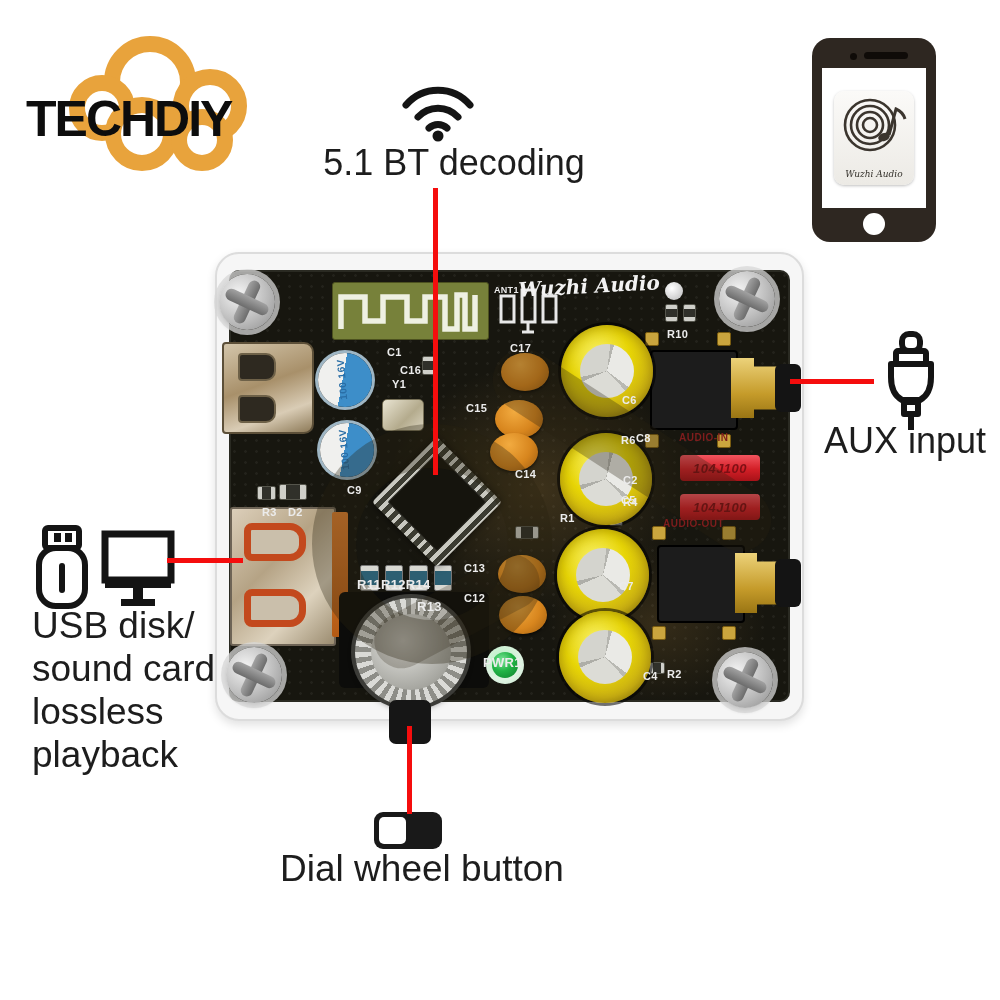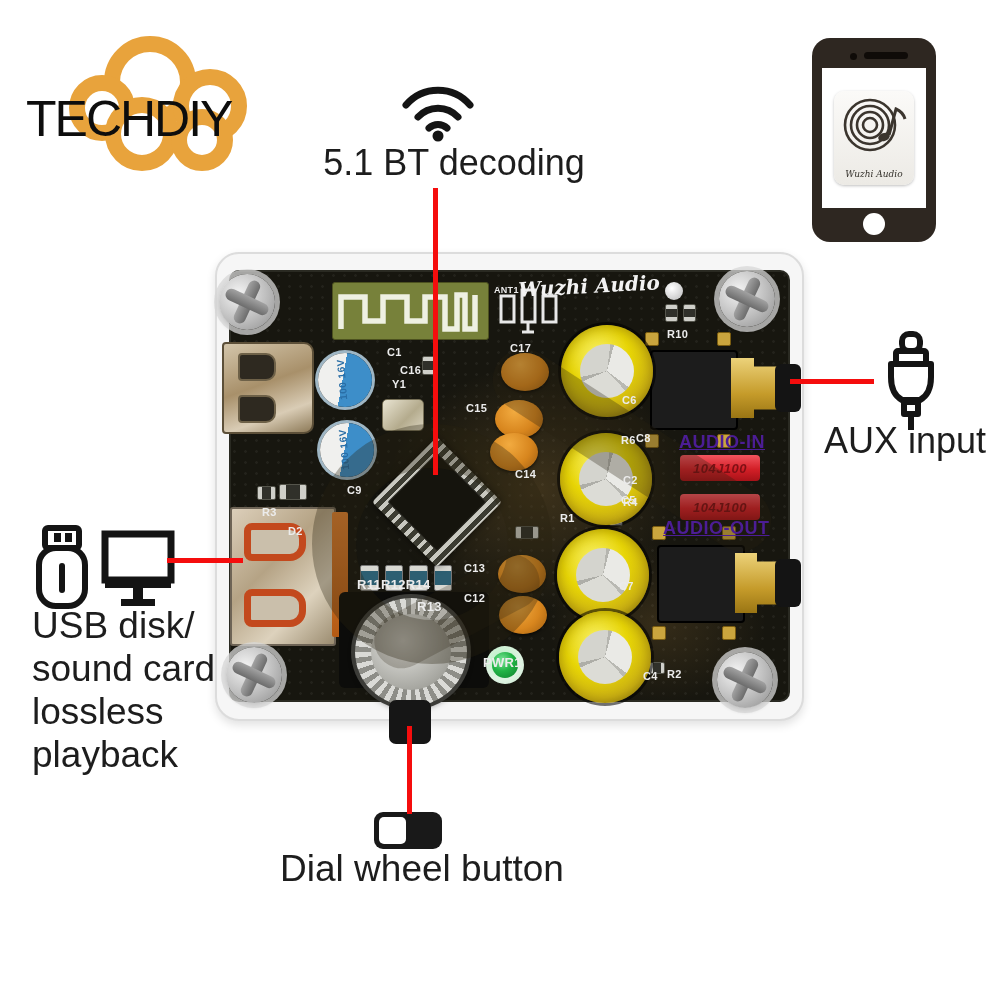--- a/index.html
+++ b/index.html
@@ -6,21 +6,21 @@
   .stage{position:relative;width:1000px;height:1000px;background:#fff;overflow:hidden;
          font-family:"Liberation Sans",sans-serif;color:#1d1d1d;}
   .abs{position:absolute;}
 
   
   .ann-label{position:absolute;font-size:36px;font-weight:400;color:#1d1d1d;text-align:center;}
   .red-line{position:absolute;background:#f50d0d;z-index:60;}
 
   
   .logo{position:absolute;left:18px;top:30px;width:260px;height:150px;}
-  .logo-text{position:absolute;left:8px;top:60px;width:250px;font-size:50px;font-weight:400;
+  .logo-text{position:absolute;left:8px;top:60px;width:250px;font-size:50px;font-weight:700;
              letter-spacing:-2px;color:#0d0d0d;z-index:2;}
 
   
   .phone{position:absolute;left:812px;top:38px;width:124px;height:204px;background:#2e2721;
          border-radius:18px;z-index:5;}
   .phone-screen{position:absolute;left:10px;top:30px;right:10px;bottom:34px;background:#fff;}
   .phone-speaker{position:absolute;top:14px;left:52px;width:44px;height:7px;background:#0f0b08;border-radius:4px;}
   .phone-camdot{position:absolute;top:15px;left:38px;width:7px;height:7px;border-radius:50%;background:#0f0b08;}
   .phone-home{position:absolute;bottom:7px;left:50%;transform:translateX(-50%);width:22px;height:22px;
               border-radius:50%;background:#fff;}
@@ -34,21 +34,21 @@
          border:2px solid #dcdcdc;border-radius:24px;box-shadow:0 4px 10px rgba(0,0,0,.12);z-index:10;}
   .pcb{position:absolute;left:12px;top:16px;width:561px;height:432px;background:#17160f;
        border-radius:10px;box-shadow:inset 0 0 0 2px #2a2a22;
        background-image:radial-gradient(rgba(255,255,255,.05) 1px,transparent 1.6px);background-size:11px 11px;}
   .glow{position:absolute;border-radius:50%;pointer-events:none;}
 
   .silk-layer{position:absolute;inset:0;z-index:45;pointer-events:none;}
   .silk{position:absolute;font-size:11px;font-weight:bold;color:#ececec;letter-spacing:.3px;white-space:nowrap;}
   .silk.sm{font-size:9px;margin-top:15px;}
   .silk.md{font-size:13px;margin-top:27px;}
-  .silk.port{font-size:18px;letter-spacing:.5px;color:#4c1d95;text-decoration:underline;}
+  .silk.port{font-size:10px;letter-spacing:.5px;color:#7f1d1d;}
   .silk-brand{position:absolute;left:292px;top:20px;width:160px;text-align:center;z-index:45;
               font-family:"DejaVu Serif",serif;font-style:italic;font-weight:bold;font-size:20px;
               color:#f2f2f2;transform:rotate(-3deg);}
 
   .screw{position:absolute;width:56px;height:56px;border-radius:50%;z-index:50;
          background:radial-gradient(circle at 35% 35%,#f4f4f4,#bdbdbd 55%,#8c8c8c);
          box-shadow:0 0 0 5px rgba(215,215,215,.75),0 2px 5px rgba(0,0,0,.45);}
   .screw::before,.screw::after{content:'';position:absolute;left:50%;top:9%;width:12px;height:82%;
          transform:translateX(-50%) rotate(25deg);background:linear-gradient(90deg,#a2a2a2,#6c6c6c);border-radius:6px;}
   .screw::after{transform:translateX(-50%) rotate(115deg);}
@@ -334,21 +334,21 @@
     <div class="screw" style="left:9px;top:393px;"></div>
     <div class="screw" style="left:500px;top:398px;"></div>
 
     <div class="silk-brand">Wuzhi Audio</div>
     <div class="silk-layer">
         <span class="silk sm" style="left: 277px; top: 16px;">ANT1</span>
         <span class="silk " style="left: 170px; top: 92px;">C1</span>
         <span class="silk " style="left: 183px; top: 110px;">C16</span>
         <span class="silk " style="left: 175px; top: 124px;">Y1</span>
         <span class="silk " style="left: 45px; top: 252px;">R3</span>
-        <span class="silk " style="left: 71px; top: 252px; margin-top: 19px;">D2</span>
+        <span class="silk " style="left: 71px; top: 252px;">D2</span>
         <span class="silk " style="left: 130px; top: 230px;">C9</span>
         <span class="silk md" style="left: 140px; top: 296px;">R11R12R14</span>
         <span class="silk md" style="left: 200px; top: 318px;">R13</span>
         <span class="silk " style="left: 302px; top: 258px; padding-left: 41px;">R1</span>
         <span class="silk " style="left: 293px; top: 88px;">C17</span>
         <span class="silk " style="left: 249px; top: 148px;">C15</span>
         <span class="silk " style="left: 298px; top: 214px;">C14</span>
         <span class="silk " style="left: 247px; top: 308px;">C13</span>
         <span class="silk " style="left: 247px; top: 338px;">C12</span>
         <span class="silk " style="left: 405px; top: 140px;">C6</span>

